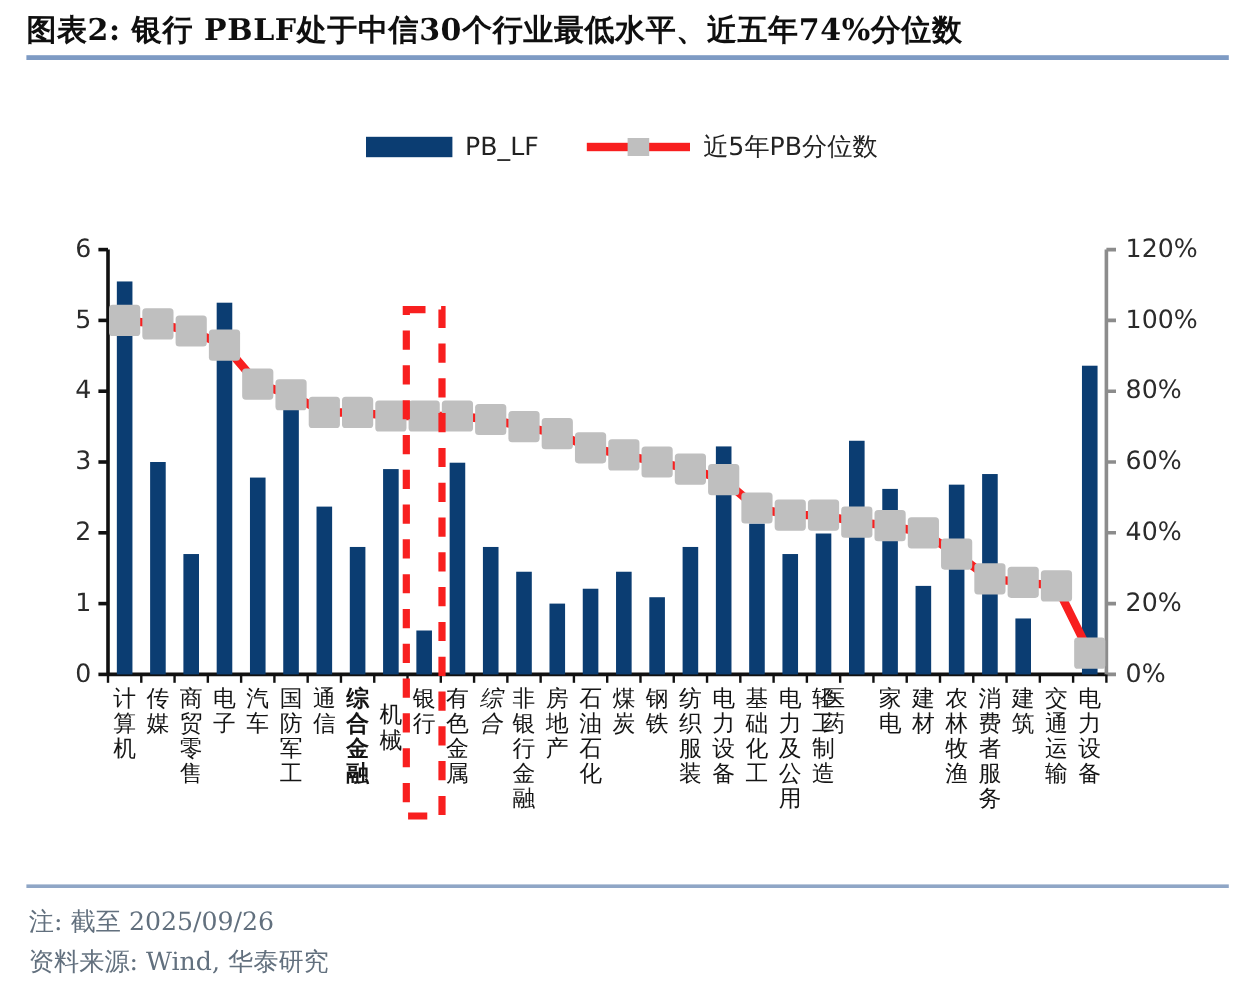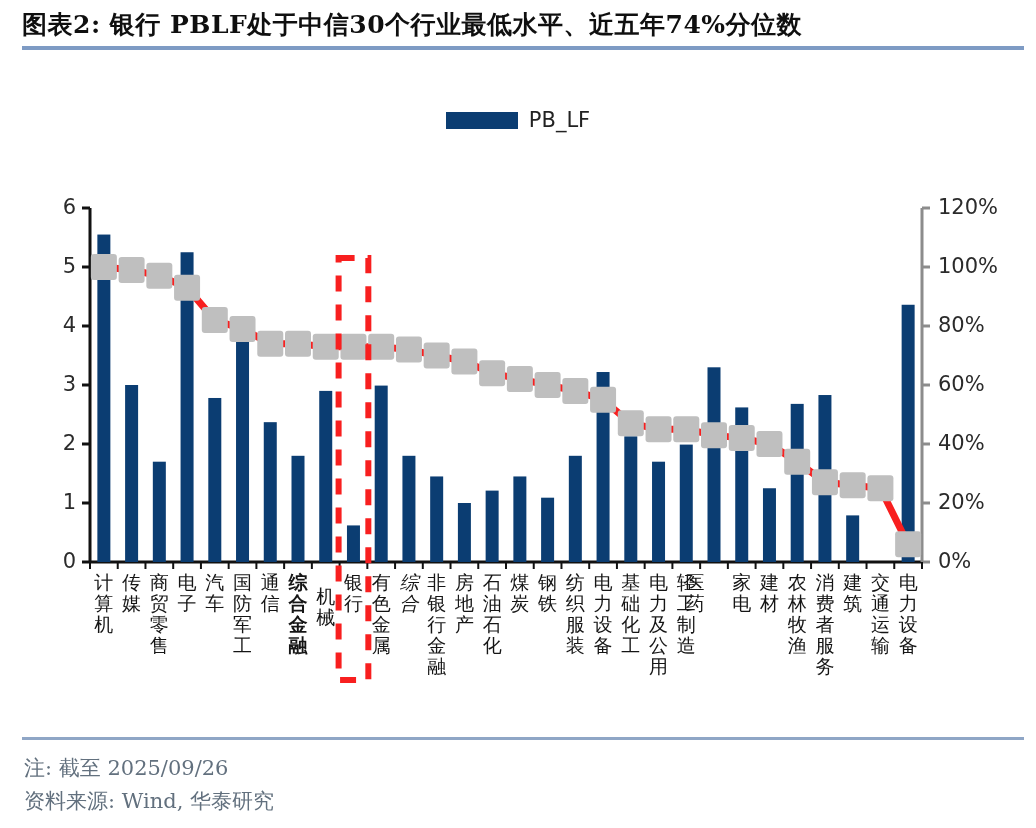--- a/index.html
+++ b/index.html
@@ -75,20 +75,27 @@
 
   <div class="hdr">
     <div class="hdr-title">图表2:  银行 PBLF处于中信30个行业最低水平、近五年74%分位数</div>
     <div class="hdr-rule"></div>
   </div>
 
   <div class="legend">
     <div class="lg-item">
       <span class="lg-bar"></span>
       <span class="lg-label">PB_LF</span>
+    </div>
+    <div class="lg-item">
+      <span class="lg-line">
+        <span class="ln"></span>
+          <span class="mk"></span>
+      </span>
+      <span class="lg-label">近5年PB分位数</span>
     </div>
   </div>
 
   <svg id="plot" viewBox="0 0 1036 828" width="1036" height="828">
       <line x1="90" y1="208" x2="90" y2="562" stroke="#111" stroke-width="3"></line>
       <line x1="90" y1="562" x2="922" y2="562" stroke="#111" stroke-width="3"></line>
       <line x1="922" y1="208" x2="922" y2="562" stroke="#8c8c8c" stroke-width="3"></line>
       <line x1="82" y1="562" x2="90" y2="562" stroke="#111" stroke-width="3"></line>
       <line x1="922" y1="562" x2="930" y2="562" stroke="#8c8c8c" stroke-width="3"></line>
       <line x1="82" y1="503" x2="90" y2="503" stroke="#111" stroke-width="3"></line>

